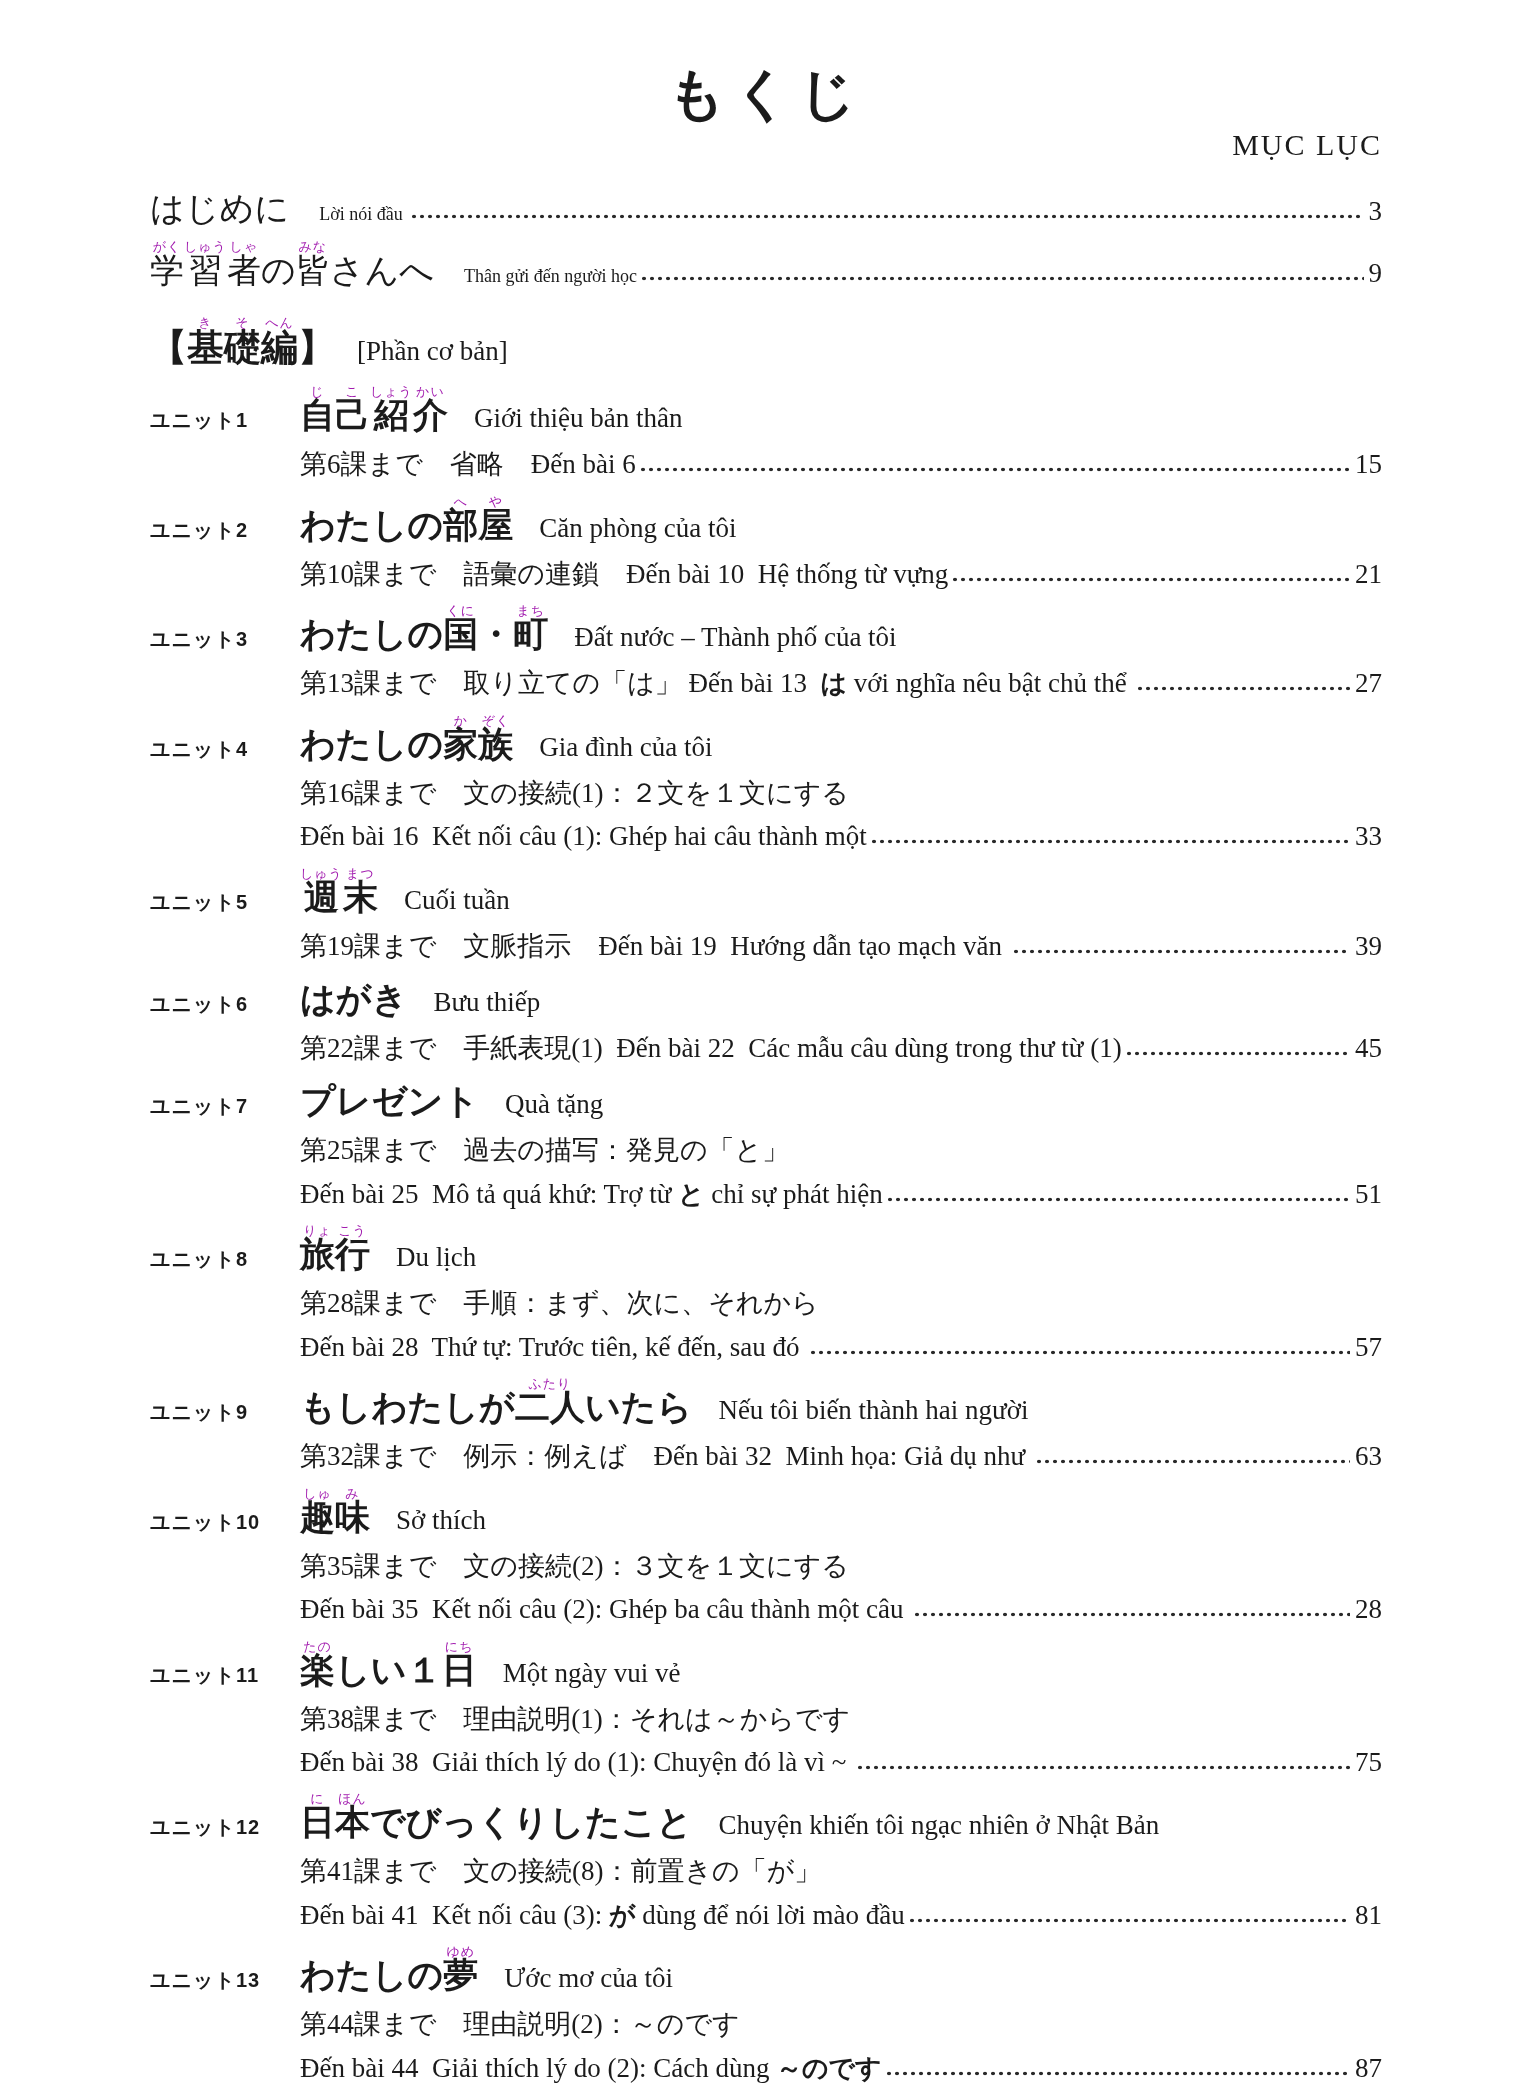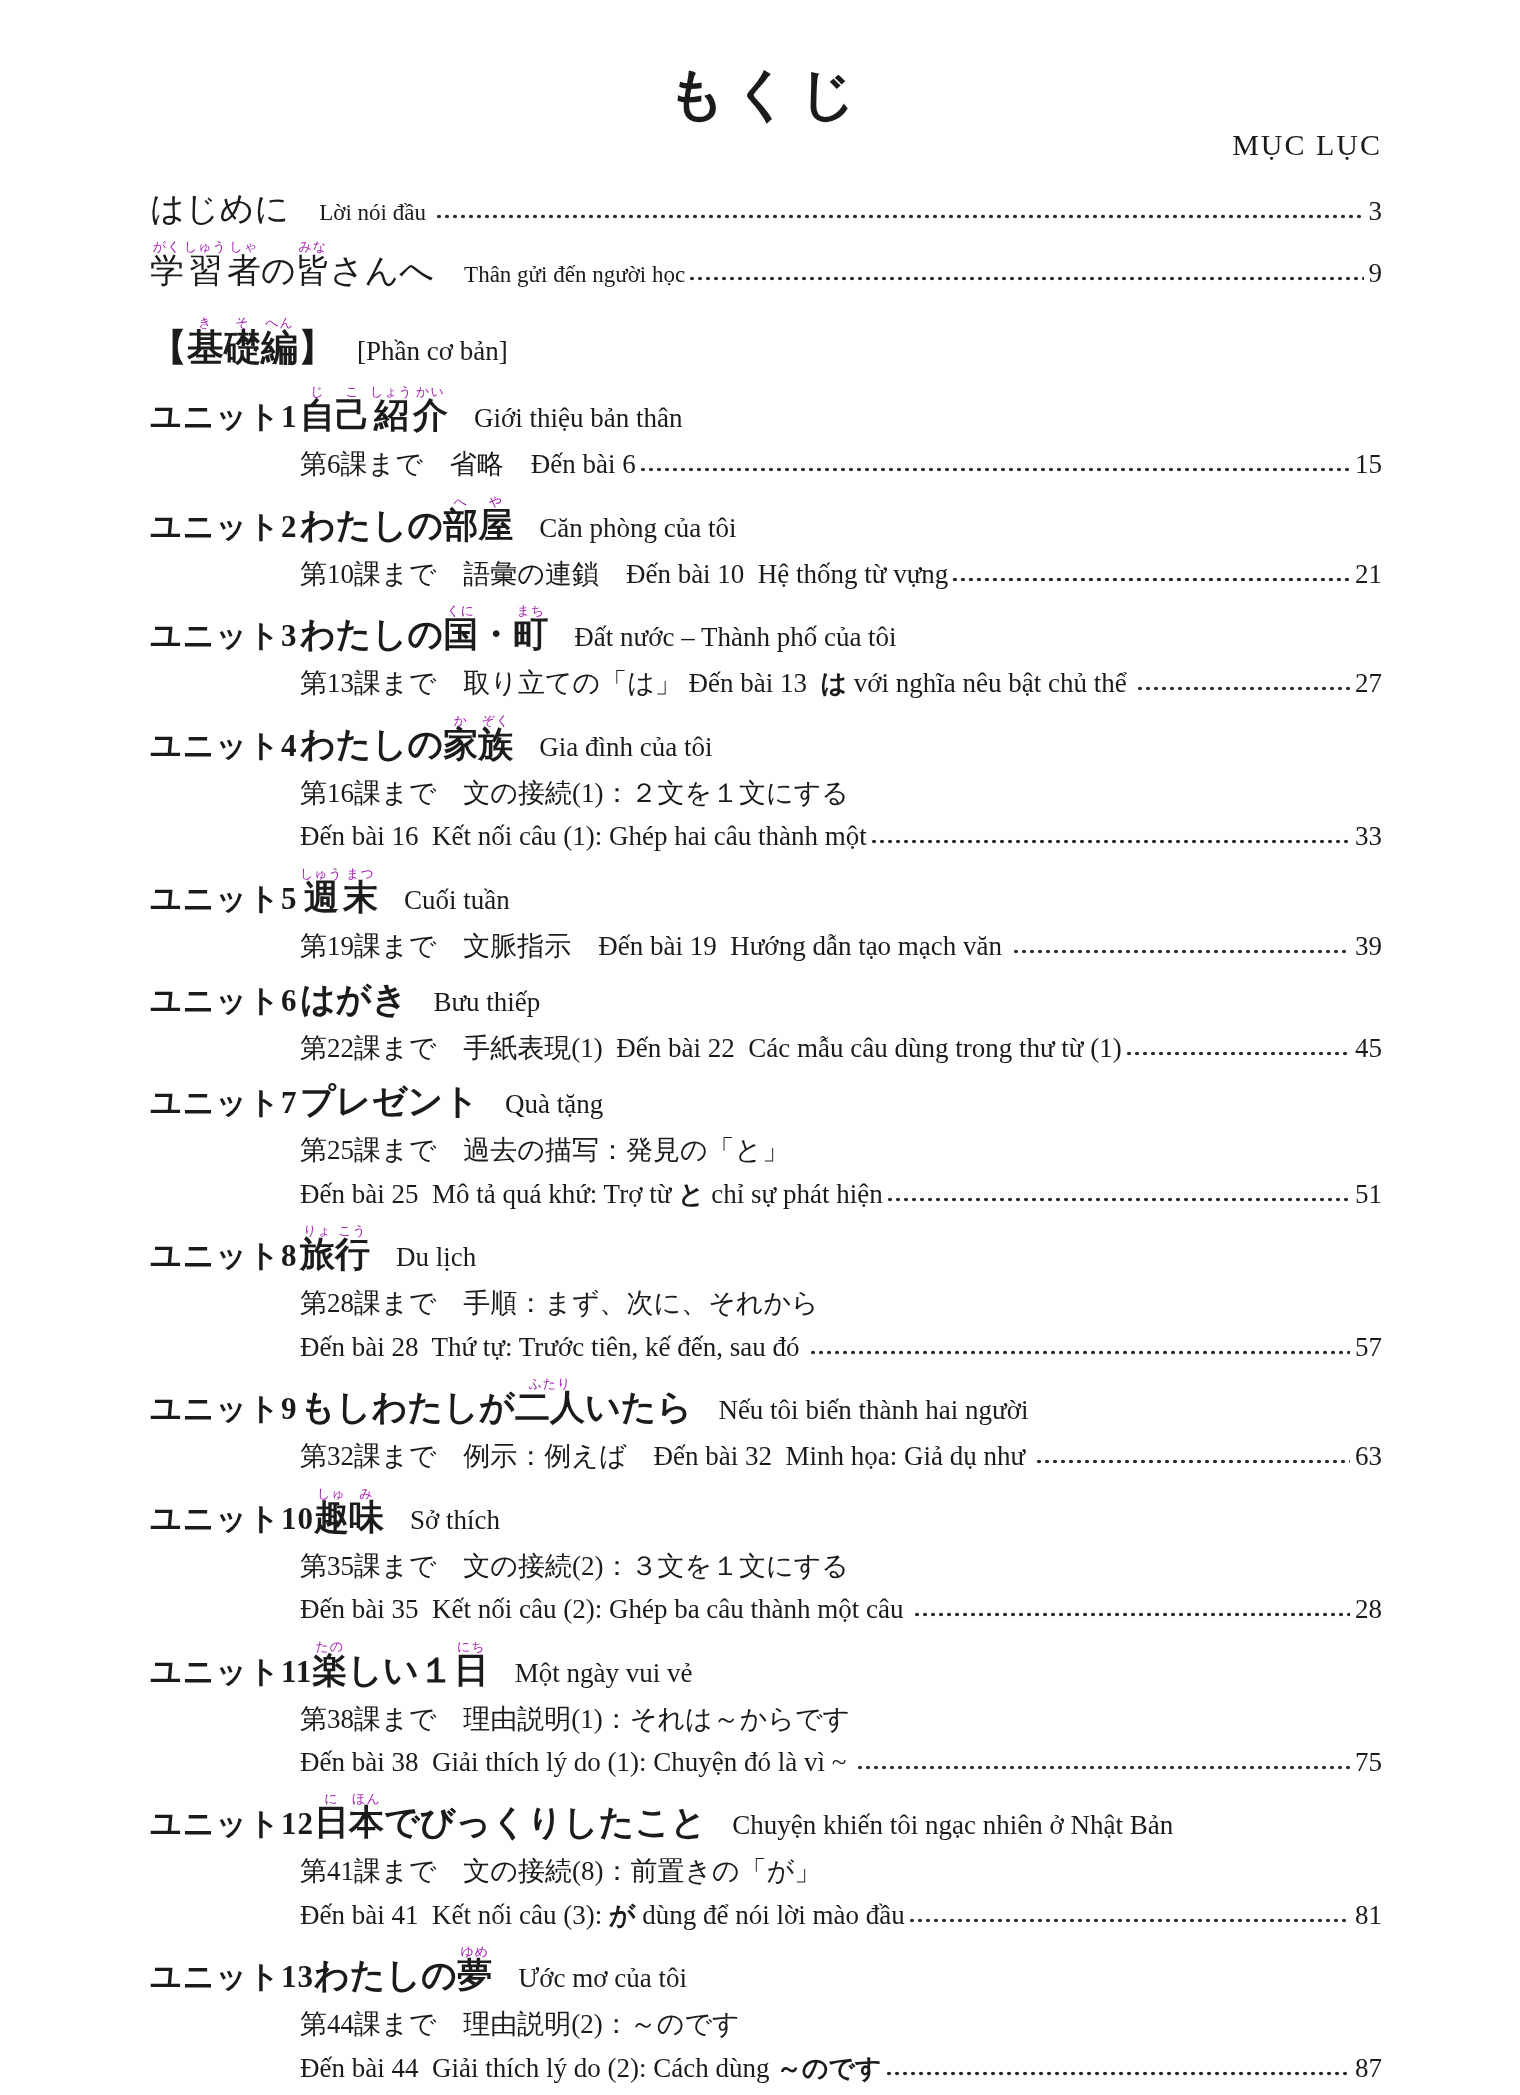--- a/index.html
+++ b/index.html
@@ -49,41 +49,41 @@
 
   
   .fm-row { margin-top: 8px; }
   .fm-jp {
     font-family: "Liberation Sans", "DejaVu Sans", sans-serif;
     font-weight: 400;
     font-size: 34px;
     margin-right: 30px;
     white-space: pre;
   }
-  .fm-vi { font-size: 23px; white-space: pre; }
+  .fm-vi { font-size: 18px; white-space: pre; }
 
   
   .section-row { margin-top: 22px; }
   .section-jp {
     font-family: "Liberation Sans", "DejaVu Sans", sans-serif;
     font-weight: 700;
     font-size: 37px;
     margin-right: 22px;
     white-space: pre;
   }
   .section-vi { font-size: 27px; white-space: pre; }
 
   
   .unit { margin-top: 12px; }
   .unit-head { display: flex; align-items: baseline; }
   .unit-label {
     flex: 0 0 150px;
-    font-family: Liberation Serif, serif;
+    font-family: Liberation Sans, sans-serif;
     font-weight: 700;
-    font-size: 31px;
+    font-size: 20px;
     letter-spacing: 1px;
     white-space: pre;
   }
   .unit-title {
     font-family: "Liberation Sans", "DejaVu Sans", sans-serif;
     font-weight: 700;
     font-size: 35px;
     margin-right: 26px;
     white-space: pre;
   }

